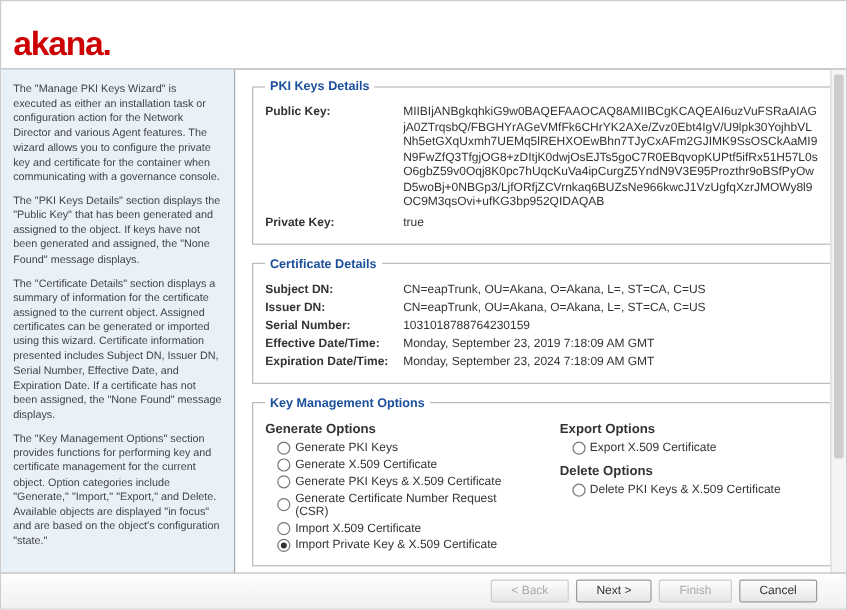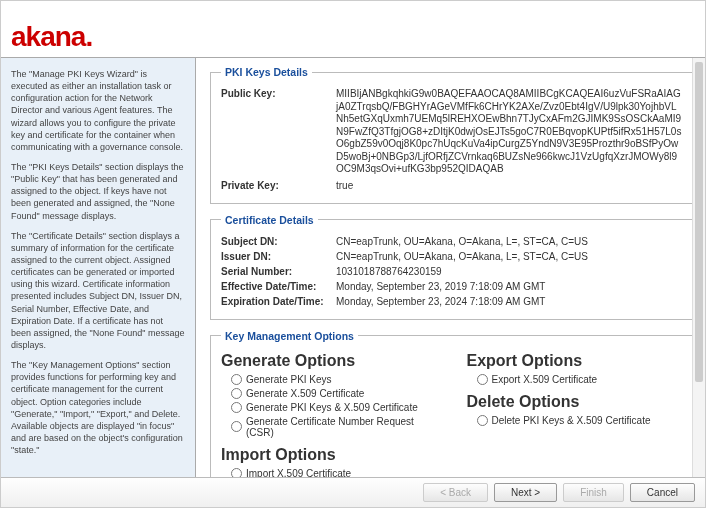--- a/index.html
+++ b/index.html
@@ -103,21 +103,21 @@
   .pk-value {
     line-height: 1.25;
   }
   .opts-cols {
     display: flex;
     gap: 30px;
   }
   .opts-col { flex: 1; }
   .sub-head {
     font-weight: bold;
-    font-size: 16px;
+    font-size: 11px;
     margin: 4px 0 4px 0;
   }
   .radio-row {
     display: flex;
     align-items: center;
     margin: 3px 0 3px 10px;
     font-size: 10px;
     gap: 4px;
   }
   .radio-circle {
@@ -137,21 +137,21 @@
   }
   .footer {
     position: absolute;
     bottom: 0; left: 0; right: 0;
     height: 30px;
     border-top: 1px solid #bbb;
     background: linear-gradient(#fefefe, #f0f0f0);
     display: flex;
     align-items: center;
     justify-content: flex-end;
-    padding: 0 10px;
+    padding: 0 24px;
     gap: 6px;
   }
   .btn {
     font-size: 10px;
     padding: 3px 16px;
     background: linear-gradient(#fdfdfd, #e6e6e6);
     border: 1px solid #999;
     border-radius: 2px;
     color: #333;
   }
@@ -234,21 +234,20 @@
             </div>
             <div class="radio-row">
               <span class="radio-circle"></span>
               <span>Generate PKI Keys &amp; X.509 Certificate</span>
             </div>
             <div class="radio-row">
               <span class="radio-circle"></span>
               <span>Generate Certificate Number Request (CSR)</span>
             </div>
 
-            <div class="sub-head" style="margin-top:8px">Import Options</div>
             <div class="radio-row">
               <span class="radio-circle"></span>
               <span>Import X.509 Certificate</span>
             </div>
             <div class="radio-row">
               <span class="radio-circle">
                   <span class="radio-dot"></span>
                 </span>
               <span>Import Private Key &amp; X.509 Certificate</span>
             </div>

